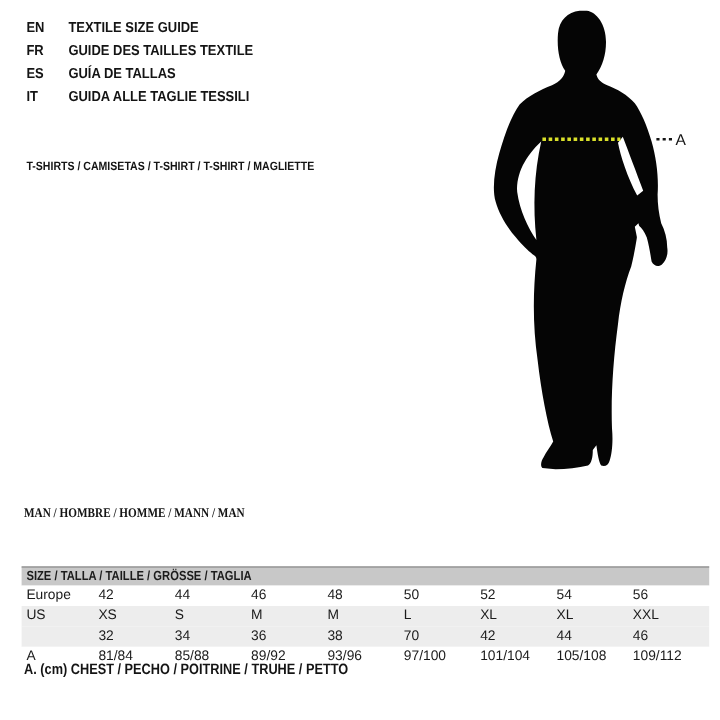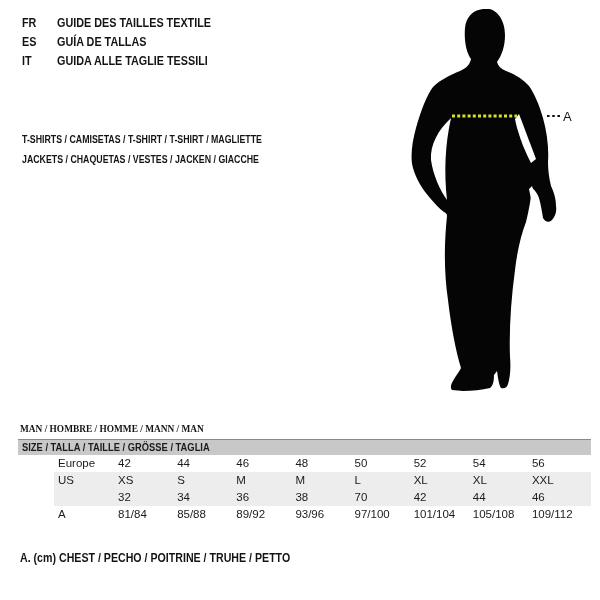--- a/index.html
+++ b/index.html
@@ -19,55 +19,58 @@
   
   .cats{position:absolute;left:22px;top:108px;font-weight:700;font-size:10px;line-height:19.5px;margin-top:22px;}
 
   
   .figure{position:absolute;left:400px;top:0;width:200px;height:420px;}
 
   
   .man-title{position:absolute;left:20px;top:422px;font-weight:700;font-size:11px;font-family:Liberation Serif, serif;}
 
   
-  .size-table{position:absolute;left:18px;top:439px;width:573px;box-sizing:border-box;}
+  .size-table{position:absolute;left:18px;top:472px;width:573px;box-sizing:border-box;}
   .thead{height:16px;line-height:15px;box-sizing:border-box;background:#c8c8c8;
          border-top:1px solid #8a8a8a;padding-left:4px;font-weight:700;font-size:11px;color:#1b1b1b;}
-  .trow{display:flex;height:17px;line-height:17px;font-size:11.5px;color:#1b1b1b;margin-left:36px;}
+  .trow{display:flex;height:17px;line-height:17px;font-size:11.5px;color:#1b1b1b;}
   .tlabel{width:64px;padding-left:4px;box-sizing:border-box;}
   .tcell{flex:1;text-align:left;}
   .r-gray{background:#ededed;}
   .r-white{background:#ffffff;}
 
   
   .footnote{position:absolute;left:20px;top:551px;font-weight:700;font-size:12.5px;}
 </style>
 </head>
 <body>
 
 <div class="canvas">
 
   <div class="langs">
+    <div class="lang-row">
+      <span class="lang-code"><span class="cond90">EN</span></span>
+      <span><span class="cond90">TEXTILE SIZE GUIDE</span></span>
+    </div>
     <div class="lang-row">
       <span class="lang-code"><span class="cond90">FR</span></span>
       <span><span class="cond90">GUIDE DES TAILLES TEXTILE</span></span>
     </div>
     <div class="lang-row">
       <span class="lang-code"><span class="cond90">ES</span></span>
       <span><span class="cond90">GUÍA DE TALLAS</span></span>
     </div>
     <div class="lang-row">
       <span class="lang-code"><span class="cond90">IT</span></span>
       <span><span class="cond90">GUIDA ALLE TAGLIE TESSILI</span></span>
     </div>
   </div>
 
   <div class="cats">
     <div><span class="cond">T-SHIRTS / CAMISETAS / T-SHIRT / T-SHIRT / MAGLIETTE</span></div>
-    <div><span class="cond">JACKETS / CHAQUETAS / VESTES / JACKEN / GIACCHE</span></div>
   </div>
 
   <svg class="figure" viewBox="400 0 200 420" xmlns="http://www.w3.org/2000/svg">
     <path d="M 483 9
              C 473 10 466 17 465 28
              C 464 40 466 52 471 59
              C 470 64 467 68 460 71
              C 450 75 440 80 433 87
              C 427 95 421 110 416 128
              C 412 142 410 158 413 168

